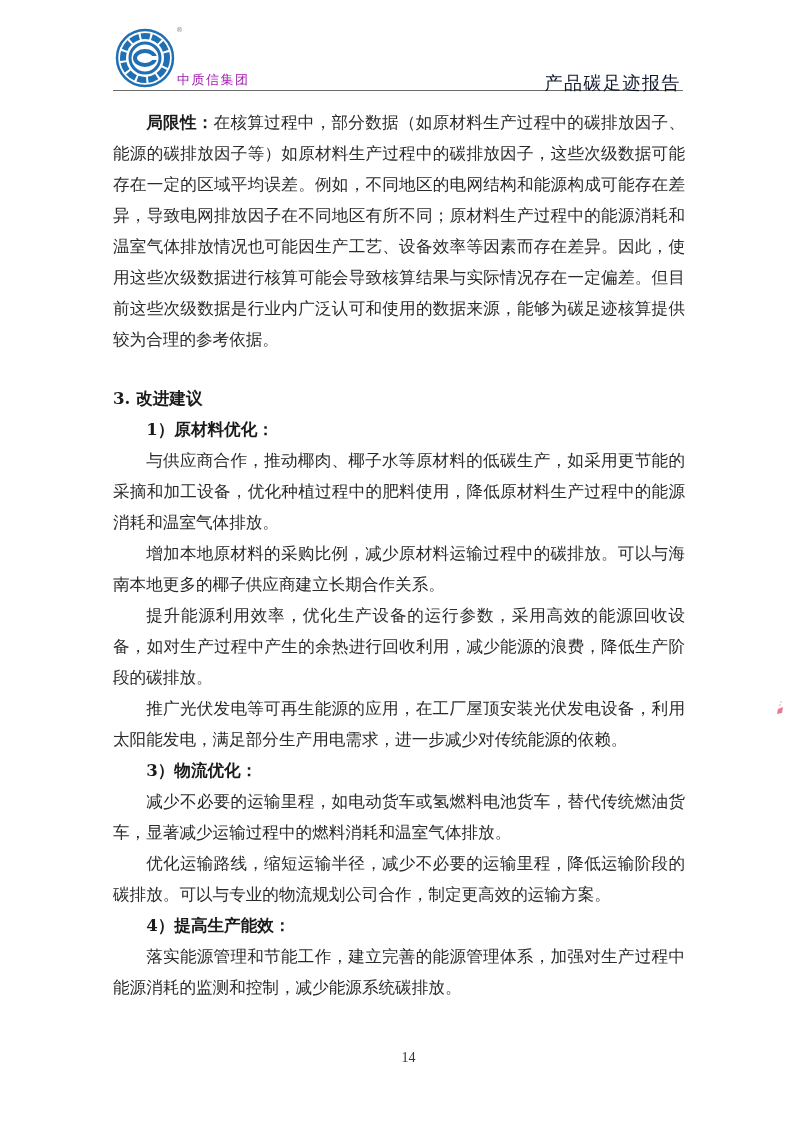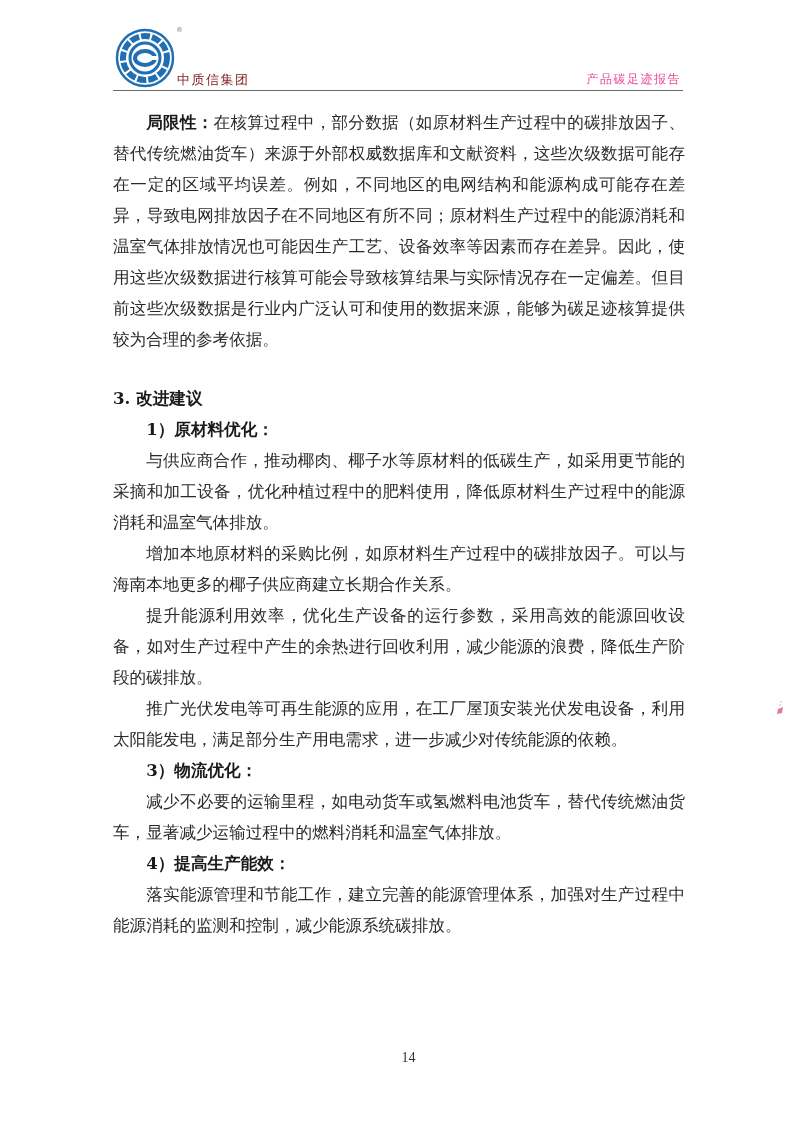--- a/index.html
+++ b/index.html
@@ -14,25 +14,25 @@
     }
     .logo {
       position: absolute; left: 2px; top: 4px; width: 60px; height: 60px;
     }
     .reg {
       position: absolute; left: 63px; top: 2px; font-size: 7px; color: #888;
       font-family: "DejaVu Sans", sans-serif;
     }
     .org-name {
       position: absolute; left: 64px; top: 47px; font-size: 13px; letter-spacing: 1.5px;
-      color: #7f1d1d; font-family: "DejaVu Sans", sans-serif;
+      color: #a21caf; font-family: "DejaVu Sans", sans-serif;
     }
     .report-title {
-      position: absolute; right: 2px; top: 47px; font-size: 12px; letter-spacing: 1.5px;
-      color: #ec4899; font-family: Liberation Serif, serif;
+      position: absolute; right: 2px; top: 47px; font-size: 18px; letter-spacing: 1.5px;
+      color: #0f172a; font-family: Liberation Serif, serif;
     }
     .content {
       position: absolute; left: 113px; top: 107px; width: 572px;
       font-size: 16.6px; line-height: 31px; text-align: justify;
     }
     .content p { margin: 0; }
     .indent { text-indent: 2em; }
     .bold { font-weight: bold; color: #1a1a1a; }
     .section-heading {
       font-weight: bold; font-size: 16.6px; margin-top: 14px !important; color: #1a1a1a;
@@ -59,34 +59,35 @@
     <circle cx="30" cy="30" r="15" fill="#ffffff" stroke="#1f6fb2" stroke-width="3"></circle>
     <ellipse cx="30" cy="30" rx="10" ry="7" fill="none" stroke="#1f6fb2" stroke-width="4"></ellipse>
     <rect x="36" y="28" width="6" height="4" fill="#ffffff"></rect>
   </svg>
   <span class="reg">®</span>
   <span class="org-name">中质信集团</span>
   <span class="report-title">产品碳足迹报告</span>
 </div>
 
 <div class="content">
-  <p class="indent"><span class="bold">局限性：</span><span>在核算过程中，部分数据（如原材料生产过程中的碳排放因子、替代传统燃油货车）来源于外部权威数据库和文献资料，这些次级数据可能存在一定的区域平均误差。例如，不同地区的电网结构和能源构成可能存在差异，导致电网排放因子在不同地区有所不同；原材料生产过程中的能源消耗和温室气体排放情况也可能因生产工艺、设备效率等因素而存在差异。因此，使用这些次级数据进行核算可能会导致核算结果与实际情况存在一定偏差。但目前这些次级数据是行业内广泛认可和使用的数据来源，能够为碳足迹核算提供较为合理的参考依据。</span></p>
+  <p class="indent"><span class="bold">局限性：</span><span>在核算过程中，部分数据（如原材料生产过程中的碳排放因子、能源的碳排放因子等）如原材料生产过程中的碳排放因子，这些次级数据可能存在一定的区域平均误差。例如，不同地区的电网结构和能源构成可能存在差异，导致电网排放因子在不同地区有所不同；原材料生产过程中的能源消耗和温室气体排放情况也可能因生产工艺、设备效率等因素而存在差异。因此，使用这些次级数据进行核算可能会导致核算结果与实际情况存在一定偏差。但目前这些次级数据是行业内广泛认可和使用的数据来源，能够为碳足迹核算提供较为合理的参考依据。</span></p>
 
   <div class="gap"></div>
   <p class="section-heading">3. 改进建议</p>
 
   <p class="sub-heading">1）原材料优化：</p>
   <p class="indent">与供应商合作，推动椰肉、椰子水等原材料的低碳生产，如采用更节能的采摘和加工设备，优化种植过程中的肥料使用，降低原材料生产过程中的能源消耗和温室气体排放。</p>
-  <p class="indent">增加本地原材料的采购比例，如原材料生产过程中的碳排放因子。可以与海南本地更多的椰子供应商建立长期合作关系。</p>
+  <p class="indent">增加本地原材料的采购比例，减少原材料运输过程中的碳排放。可以与海南本地更多的椰子供应商建立长期合作关系。</p>
 
   <p class="indent">提升能源利用效率，优化生产设备的运行参数，采用高效的能源回收设备，如对生产过程中产生的余热进行回收利用，减少能源的浪费，降低生产阶段的碳排放。</p>
   <p class="indent">推广光伏发电等可再生能源的应用，在工厂屋顶安装光伏发电设备，利用太阳能发电，满足部分生产用电需求，进一步减少对传统能源的依赖。</p>
 
   <p class="sub-heading">3）物流优化：</p>
   <p class="indent">减少不必要的运输里程，如电动货车或氢燃料电池货车，替代传统燃油货车，显著减少运输过程中的燃料消耗和温室气体排放。</p>
+  <p class="indent">优化运输路线，缩短运输半径，减少不必要的运输里程，降低运输阶段的碳排放。可以与专业的物流规划公司合作，制定更高效的运输方案。</p>
 
   <p class="sub-heading">4）提高生产能效：</p>
   <p class="indent">落实能源管理和节能工作，建立完善的能源管理体系，加强对生产过程中能源消耗的监测和控制，减少能源系统碳排放。</p>
 </div>
 
 <svg class="scan-mark" viewBox="0 0 10 16">
   <circle cx="6" cy="2" r="0.8" fill="#e8a0b4"></circle>
   <circle cx="5" cy="5" r="0.8" fill="#e8a0b4"></circle>
   <path d="M3 9 L8 7 L7 13 L2 14 Z" fill="#e05a7a" opacity="0.8"></path>
 </svg>

